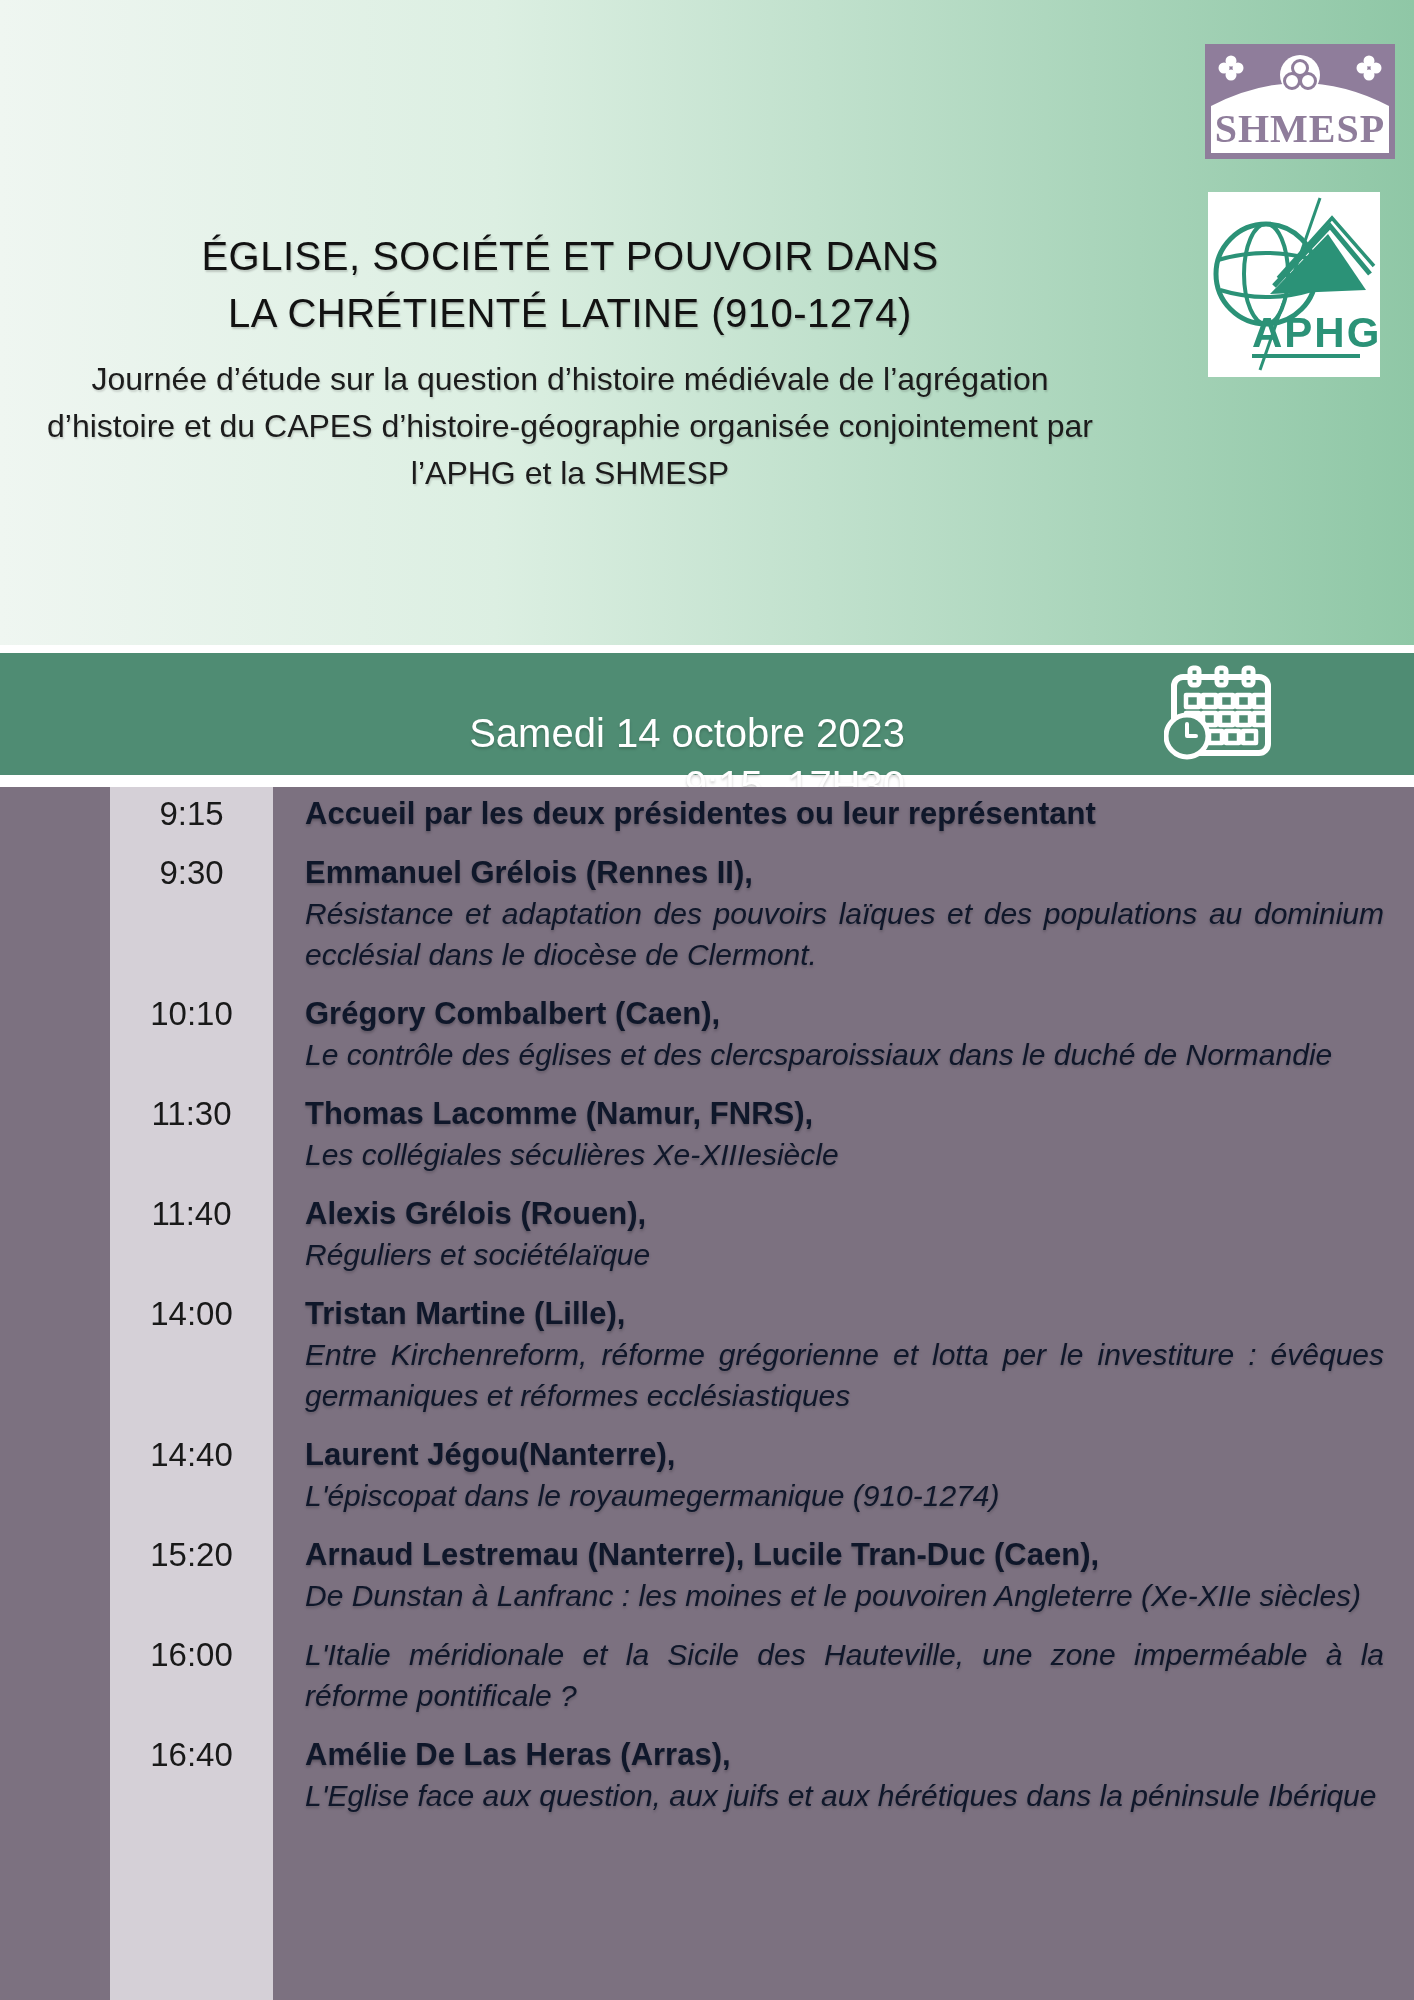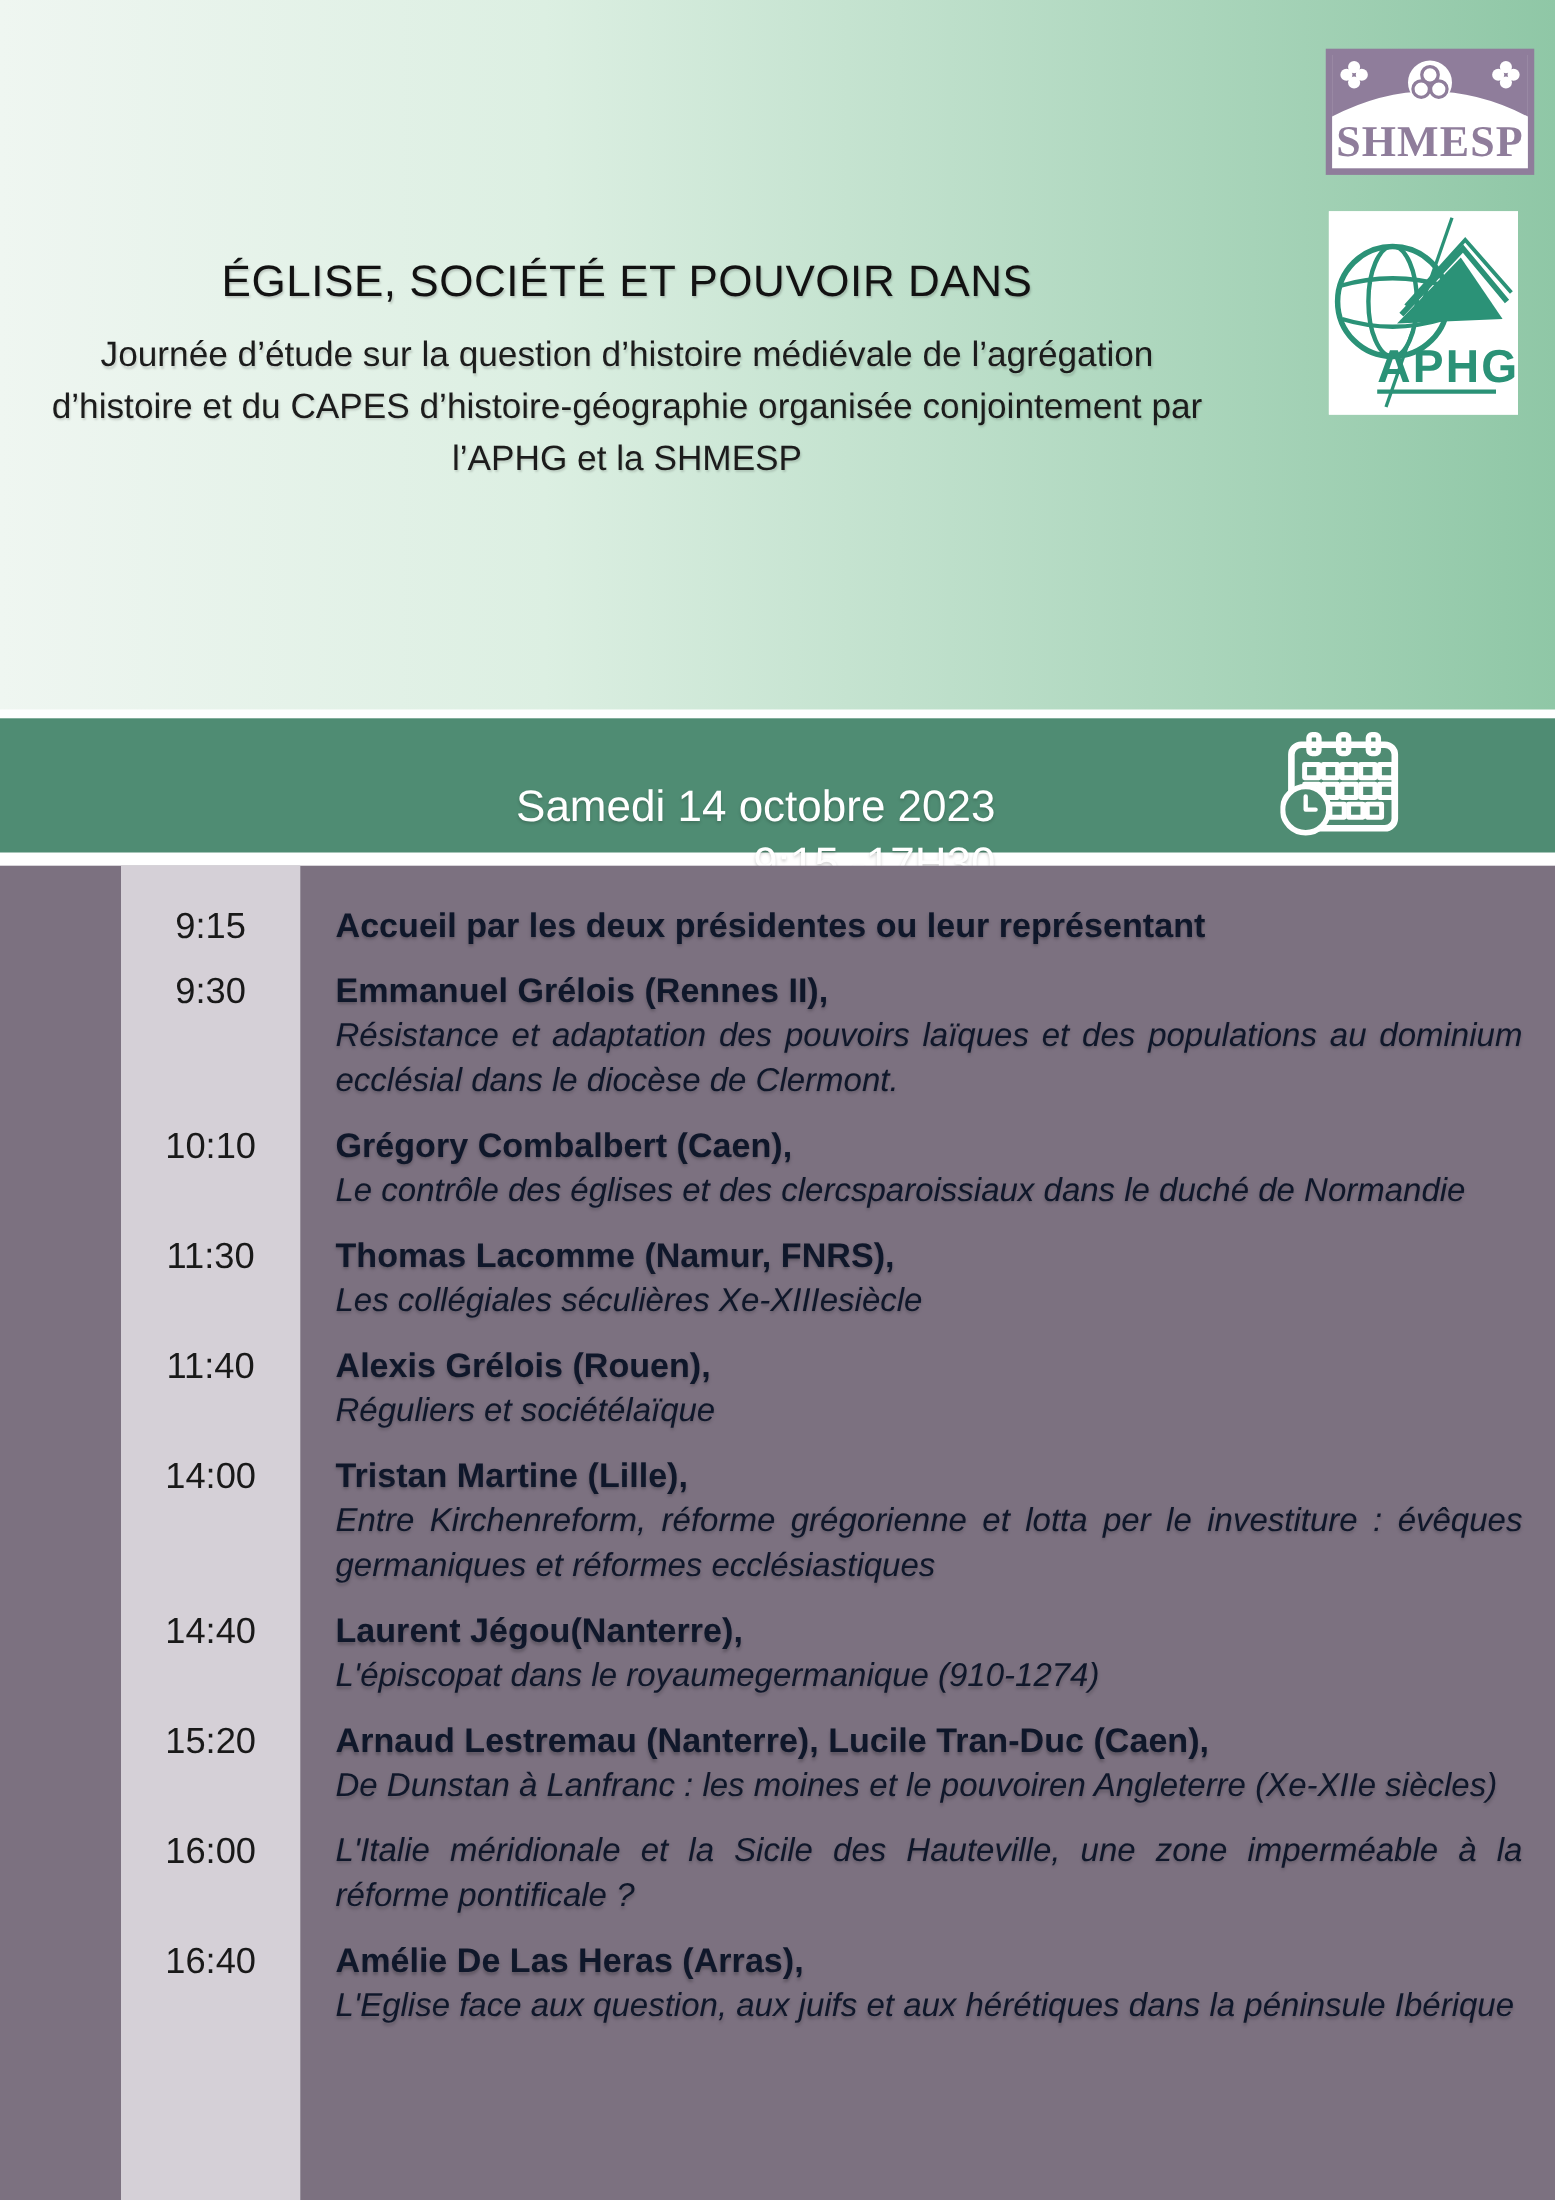--- a/index.html
+++ b/index.html
@@ -45,21 +45,21 @@
   .banner-icon{position:absolute;left:1164px;top:12px;width:112px;height:100px;}
   
   .schedule{
     position:absolute;left:0;top:787px;width:1414px;height:1213px;
     background:#7c7180;
   }
   .time-col-bg{
     position:absolute;left:110px;top:0;width:163px;height:1213px;
     background:#d5d0d7;
   }
-  .rows{position:relative;padding-top:34px;}
+  .rows{position:relative;padding-top:6px;}
   .row{
     display:grid;grid-template-columns:163px 1fr;
     padding-left:110px;margin-bottom:18px;
   }
   .cell-time{
     font-size:33px;line-height:41px;font-weight:500;color:#191919;
     text-align:center;
   }
   .cell-content{padding:0 30px 0 32px;color:#0f172a;}
   .item-title{
@@ -117,20 +117,21 @@
         <path d="M66,94 L122,34 L162,82" stroke="#2b9277" stroke-width="5" fill="none"></path>
         <path d="M70,86 L124,26 L166,74" stroke="#2b9277" stroke-width="3.5" fill="none"></path>
       </g>
       <text x="44" y="155" font-family="Liberation Sans, sans-serif" font-size="42" font-weight="bold" letter-spacing="2" fill="#2b9277">APHG</text>
       <line x1="44" y1="164" x2="152" y2="164" stroke="#2b9277" stroke-width="4"></line>
     </svg>
 
     <div class="header-text">
       <div class="title">
         <div>ÉGLISE, SOCIÉTÉ ET POUVOIR DANS</div>
+        <div>LA CHRÉTIENTÉ LATINE (910-1274)</div>
       </div>
       <div class="subtitle">Journée d’étude sur la question d’histoire médiévale de l’agrégation d’histoire et du CAPES d’histoire-géographie organisée conjointement par l’APHG et la SHMESP</div>
     </div>
   </div>
 
   <div class="banner">
     <div class="banner-text">
       <div>Samedi 14 octobre 2023</div>
       <div>9:15 -17H30</div>
     </div>

